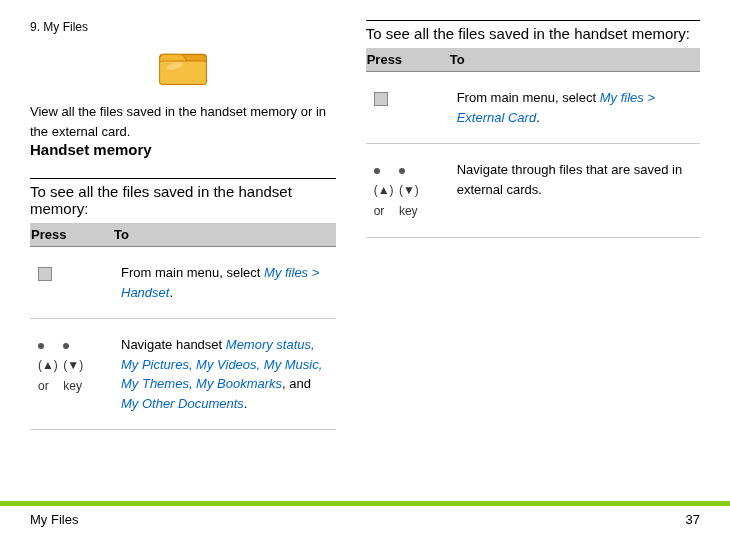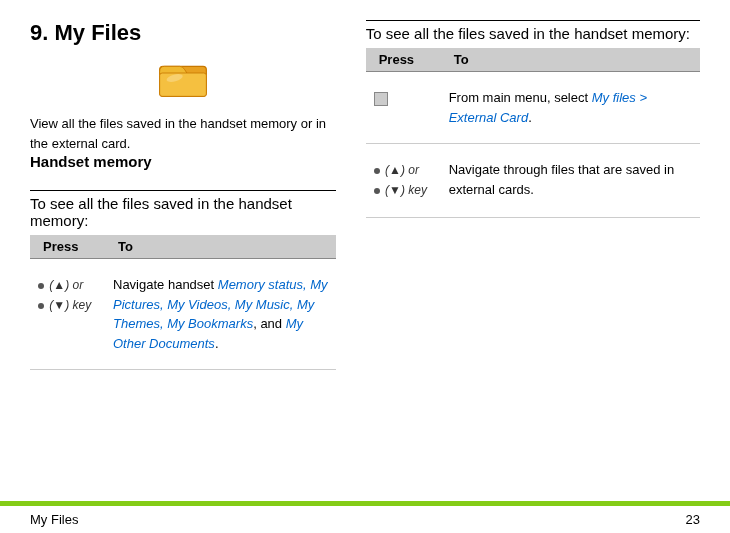--- a/index.html
+++ b/index.html
@@ -36,22 +36,22 @@
       width: 340px;
       padding-right: 20px;
     }
 
     .right-section {
       width: 360px;
       padding-left: 10px;
     }
 
     .section-title {
-      font-size: 22px;
-      font-weight: bold;
+      font-size: 12px;
+      font-weight: normal;
       margin-bottom: 8px;
     }
 
     .folder-icon-container {
       display: flex;
       justify-content: center;
       margin: 10px 0 14px 0;
     }
 
     .folder-icon {
@@ -80,21 +80,21 @@
       border-collapse: collapse;
       margin-top: 4px;
     }
 
     .table-container thead tr {
       background-color: #cccccc;
     }
 
     .table-container thead th {
       text-align: left;
-      padding: 4px 13px;
+      padding: 4px 1px;
       font-size: 13px;
       font-weight: bold;
       border-bottom: 1px solid #888;
     }
 
     .table-container tbody tr {
       vertical-align: top;
       border-bottom: 1px solid #cccccc;
     }
 
@@ -119,26 +119,24 @@
     }
 
     .nav-key-cell {
       font-size: 12px;
       line-height: 1.7;
       color: #333;
     }
 
     .nav-key-label {
       display: flex;
-      flex-direction: column;
-      margin-right: 4px;
+      margin-right: 12px;
       font-size: 12px;
       line-height: 1.7;
       min-width: 55px;
-      font-style: italic;
     }
 
     .hr-top {
       border: none;
       border-top: 1px solid #000;
       margin-bottom: 4px;
     }
 
     .footer {
       display: flex;
@@ -217,20 +215,28 @@
 
       <table class="table-container">
         <thead>
           <tr>
             <th class="cell-press">Press</th>
             <th class="cell-to">To</th>
           </tr>
         </thead>
         <tbody>
 
+          <tr>
+            <td class="cell-press">
+              <span class="small-box"></span>
+            </td>
+            <td class="cell-to">
+              <span>From main menu, select </span><span class="italic-blue">My files &gt; Handset</span><span>.</span>
+            </td>
+          </tr>
 
           <tr>
             <td class="cell-press nav-key-cell">
               <div class="nav-key-label">
                 <span><span class="bullet-dot"></span> (▲) or</span>
                 <span><span class="bullet-dot"></span> (▼) key</span>
               </div>
             </td>
             <td class="cell-to">
               <span>Navigate handset </span><span class="italic-blue">Memory status, My Pictures, My Videos, My Music, My Themes, My Bookmarks</span><span>, and </span><span class="italic-blue">My Other Documents</span><span>.</span>
@@ -274,15 +280,15 @@
             </td>
           </tr>
         </tbody>
       </table>
     </div>
 
   </div>
 
   <div class="footer">
     <span class="footer-left">My Files</span>
-    <span class="footer-right">23</span>
+    <span class="footer-right">37</span>
   </div>
 </div>
 
 </body></html>

